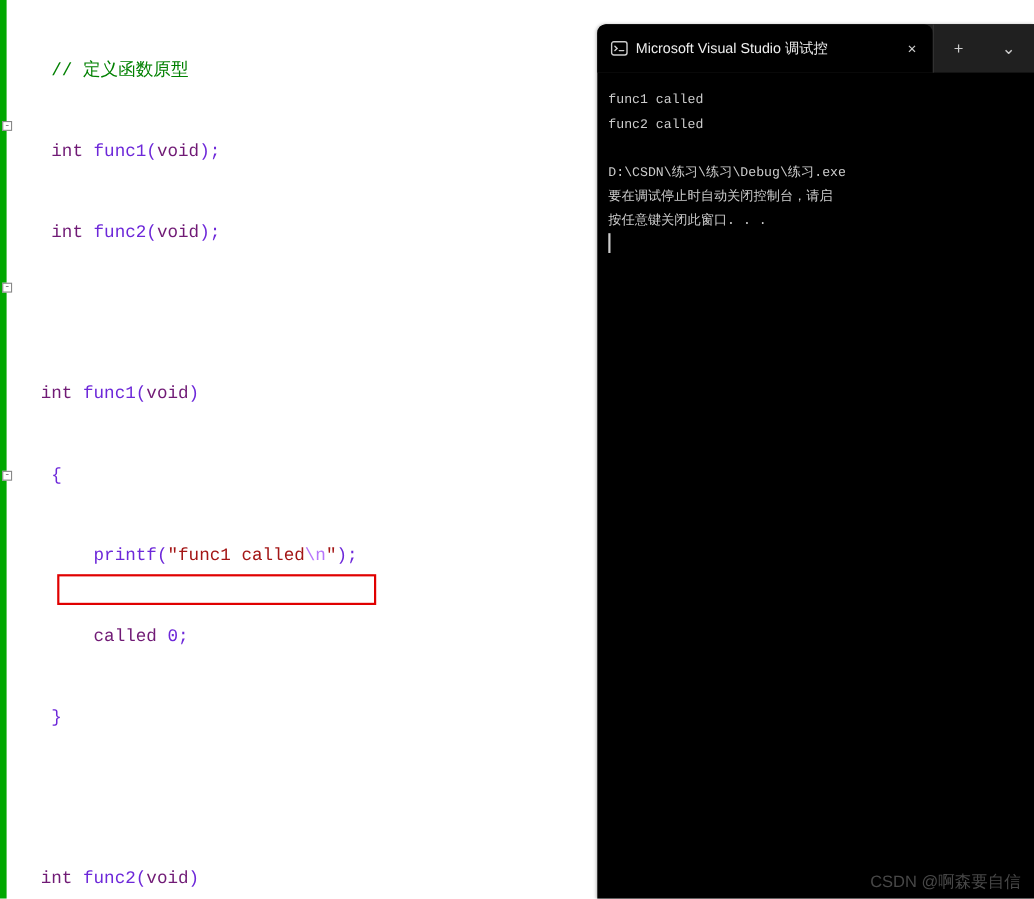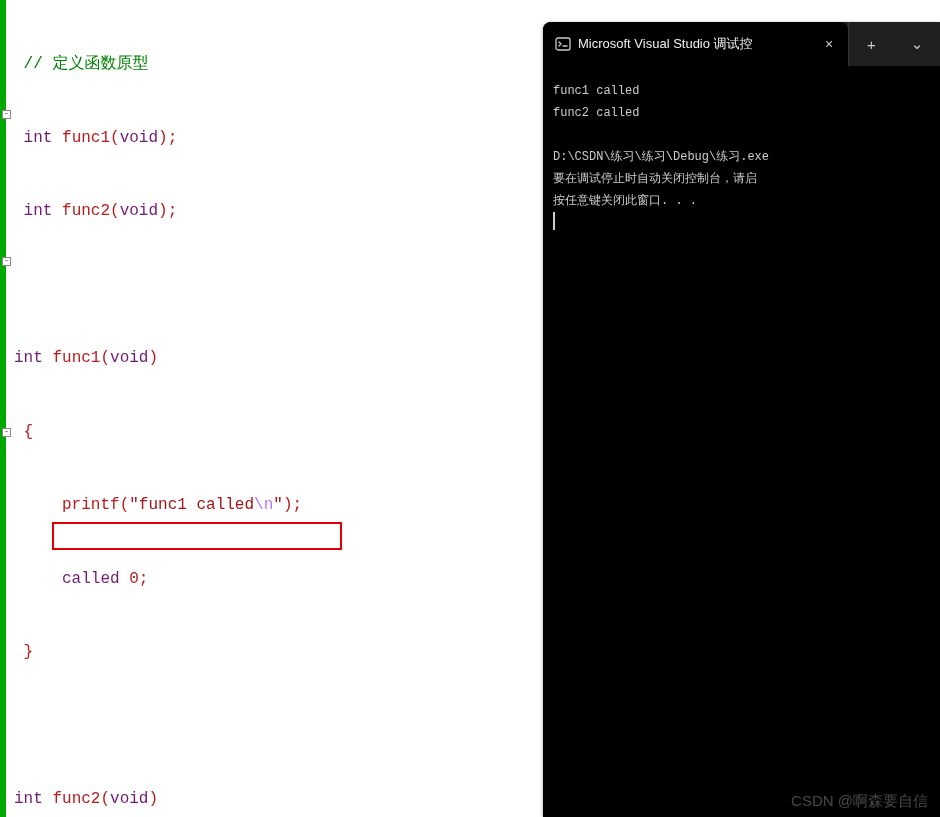--- a/index.html
+++ b/index.html
@@ -50,26 +50,26 @@
     line-height: 7px;
     text-align: center;
     color: #666;
   }
   .code {
     position: absolute;
     left: 14px;
     top: 0;
     padding-top: 3px;
   }
-  .line { display: block; height: 24.5px; }
+  .line { display: block; height: 24.5px; margin-left: 23px; }
   .c-comment { color: #008000; }
   .c-kw { color: #701a75; }
   .c-str { color: #a31515; }
   .c-esc { color: #b776fb; }
-  .c-plain { color: #b91c1c; }
+  .c-plain { color: #6d28d9; }
   .highlight-box {
     position: absolute;
     border: 2px solid #e00000;
     pointer-events: none;
   }
   
   .term-window {
     position: absolute;
     left: 543px;
     top: 22px;

